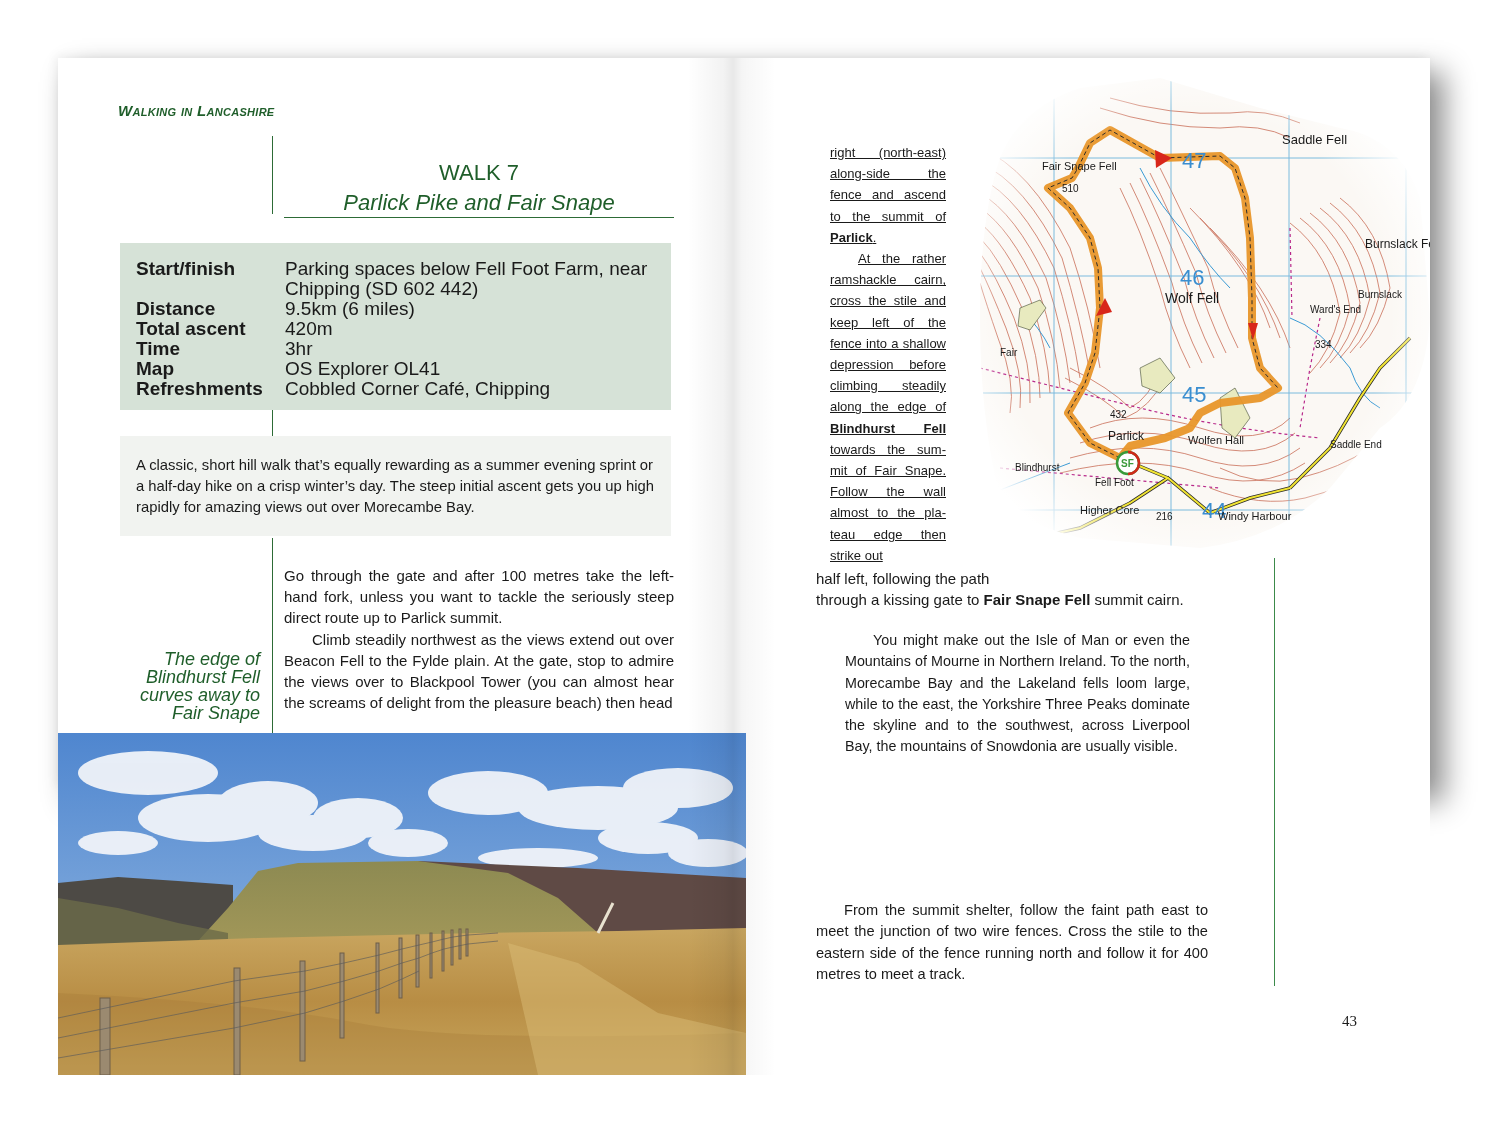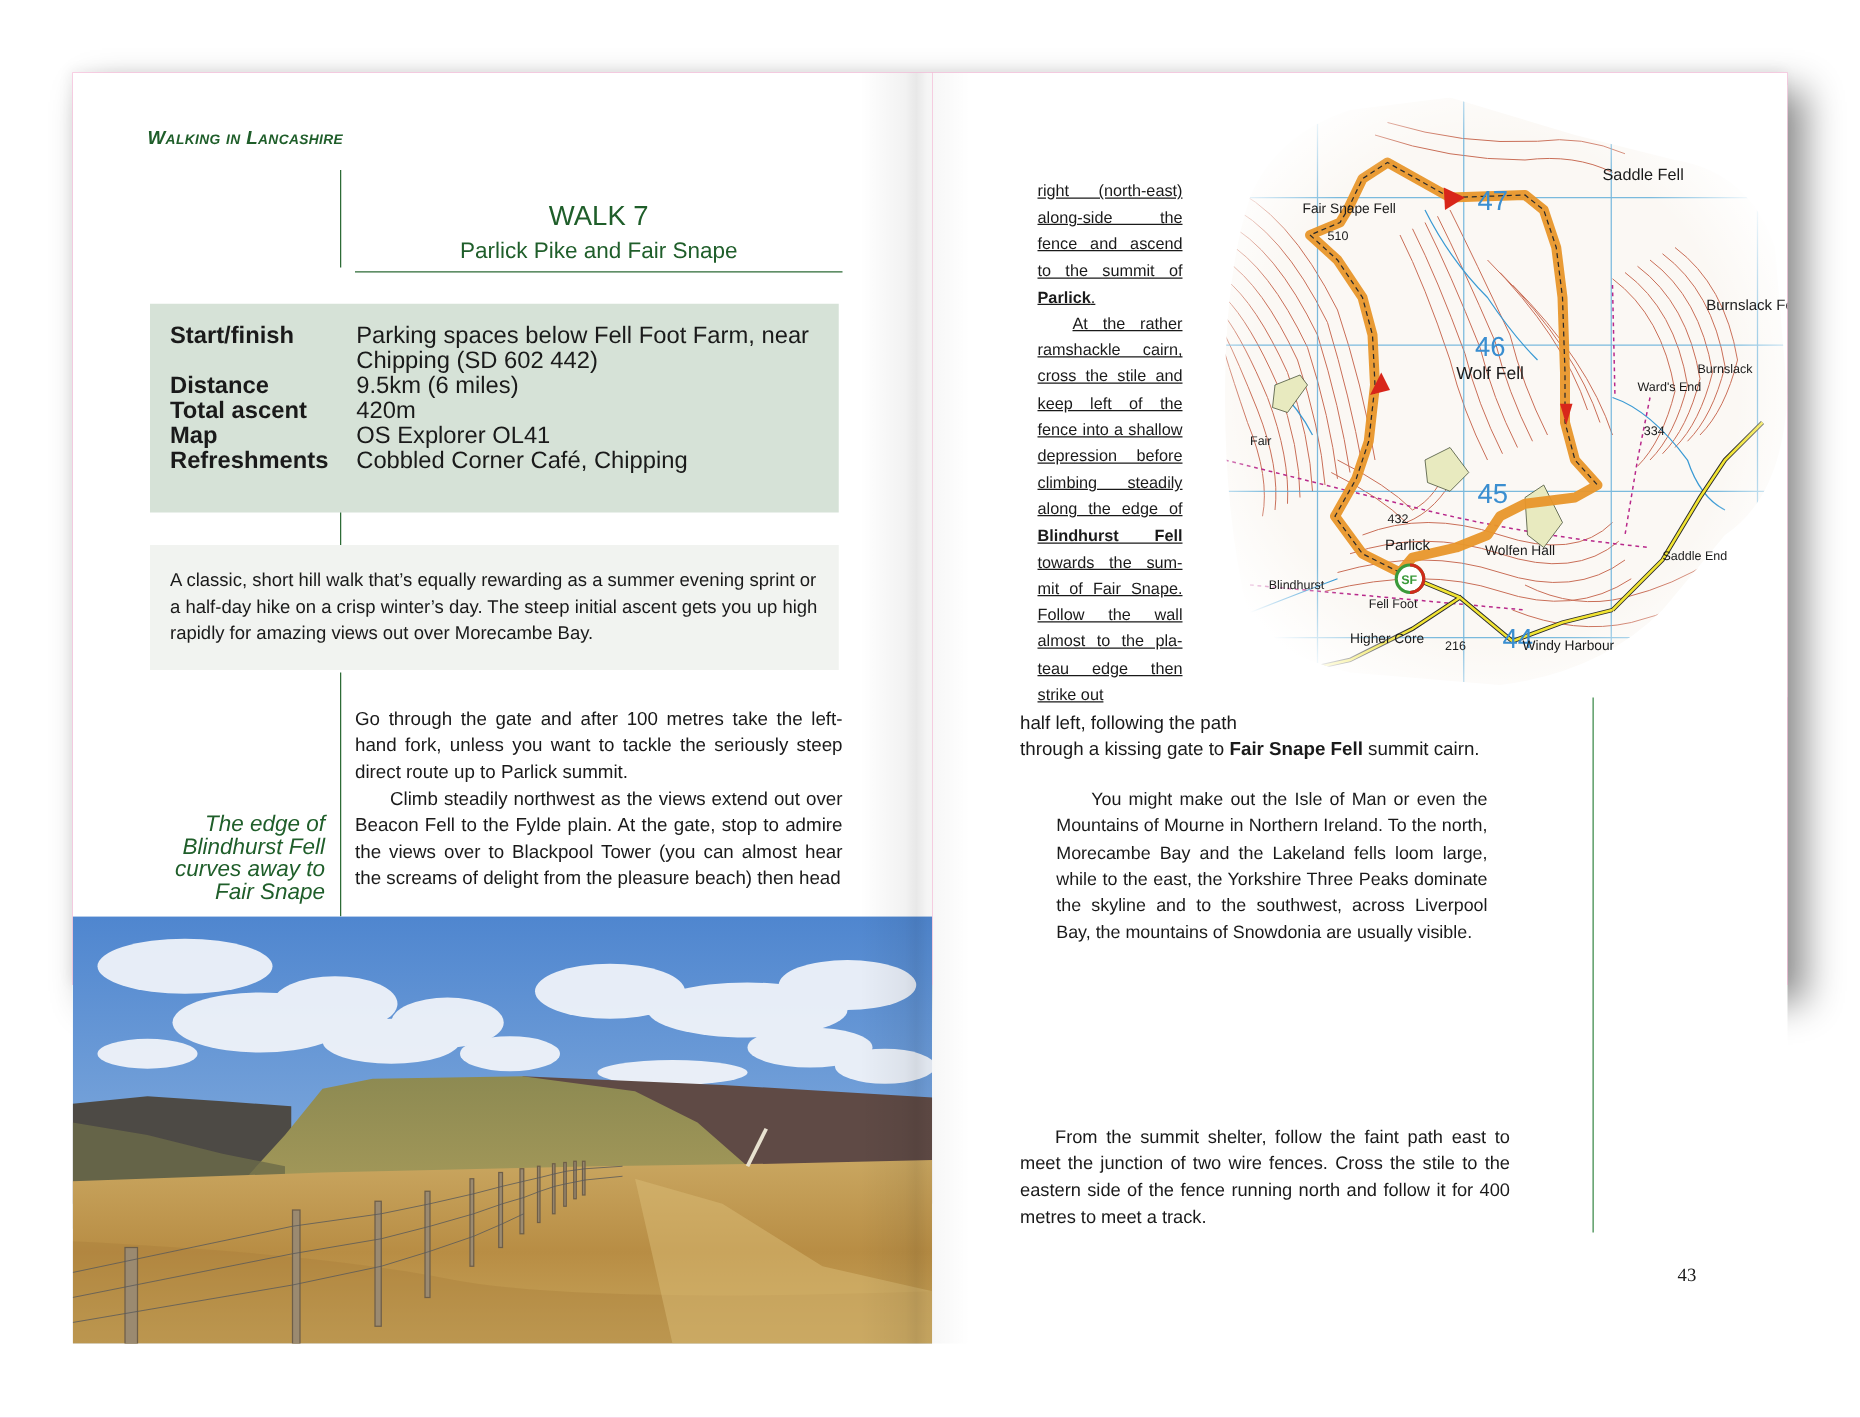--- a/index.html
+++ b/index.html
@@ -1,34 +1,34 @@
 <!DOCTYPE html>
 <html><head>
   <meta charset="utf-8">
   <style>
     * { box-sizing: border-box; margin: 0; padding: 0; }
     html, body { width: 1488px; height: 1134px; background: #ffffff; overflow: hidden; }
     body { position: relative; font-family: "Liberation Sans", sans-serif; color: #1a1a1a; }
 
     .spread { position: absolute; left: 58px; top: 58px; width: 1372px; height: 730px;
-      box-shadow: 14px 14px 28px rgba(0,0,0,0.45), -2px -2px 10px rgba(0,0,0,0.06); background: #ec4899; }
+      box-shadow: 14px 14px 28px rgba(0,0,0,0.45), -2px -2px 10px rgba(0,0,0,0.06); background: #0369a1; }
     .page { position: absolute; top: 0; height: 1017px; background: #fff; overflow: hidden; }
     .page-left { left: 0; width: 688px; }
     .page-right { left: 688px; width: 684px; }
     .gutter-shadow { position: absolute; top: 0; left: 650px; width: 90px; height: 1017px;
       background: linear-gradient(to right, rgba(0,0,0,0) 0%, rgba(0,0,0,0.05) 40%, rgba(0,0,0,0.09) 50%, rgba(0,0,0,0.04) 60%, rgba(0,0,0,0) 100%); pointer-events: none; }
 
     .running-head { position: absolute; left: 60px; top: 44px; color: #1f5e2a; font-style: italic; font-weight: bold;
       font-size: 15px; font-variant: small-caps; letter-spacing: 0.3px; font-family: "Liberation Sans", sans-serif; }
     .rule-v { position: absolute; width: 1px; background: #2d6b36; }
 
     .walk-title { position: absolute; left: 226px; top: 102px; width: 390px; text-align: center;
       color: #1f5e2a; font-weight: normal; font-size: 22px; }
     .walk-subtitle { position: absolute; left: 226px; top: 132px; width: 390px; text-align: center;
-      color: #1f5e2a; font-size: 18px; }
+      color: #1f5e2a; font-style: italic; font-size: 22px; }
     .title-rule { position: absolute; left: 226px; top: 159px; width: 390px; height: 1px; background: #2d6b36; }
 
     .info-box { position: absolute; left: 62px; top: 185px; width: 551px; height: 167px; background: #d6e2d7; padding: 16px 0 0 16px; }
     .info-row { display: flex; font-size: 19px; line-height: 20px; }
     .info-label { width: 149px; font-weight: bold; flex-shrink: 0; }
     .info-value { width: 370px; }
 
     .intro-box { position: absolute; left: 62px; top: 378px; width: 551px; height: 100px; background: #f1f3f0; padding: 19px 16px 0 16px;
       font-size: 14.8px; line-height: 21px; }
 
@@ -66,20 +66,24 @@
         <div class="info-label">Start/finish</div>
         <div class="info-value">Parking spaces below Fell Foot Farm, near Chipping (SD 602 442)</div>
       </div>
       <div class="info-row">
         <div class="info-label">Distance</div>
         <div class="info-value">9.5km (6 miles)</div>
       </div>
       <div class="info-row">
         <div class="info-label">Total ascent</div>
         <div class="info-value">420m</div>
+      </div>
+      <div class="info-row">
+        <div class="info-label">Time</div>
+        <div class="info-value">3hr</div>
       </div>
       <div class="info-row">
         <div class="info-label">Map</div>
         <div class="info-value">OS Explorer OL41</div>
       </div>
       <div class="info-row">
         <div class="info-label">Refreshments</div>
         <div class="info-value">Cobbled Corner Café, Chipping</div>
       </div>
     </div>

